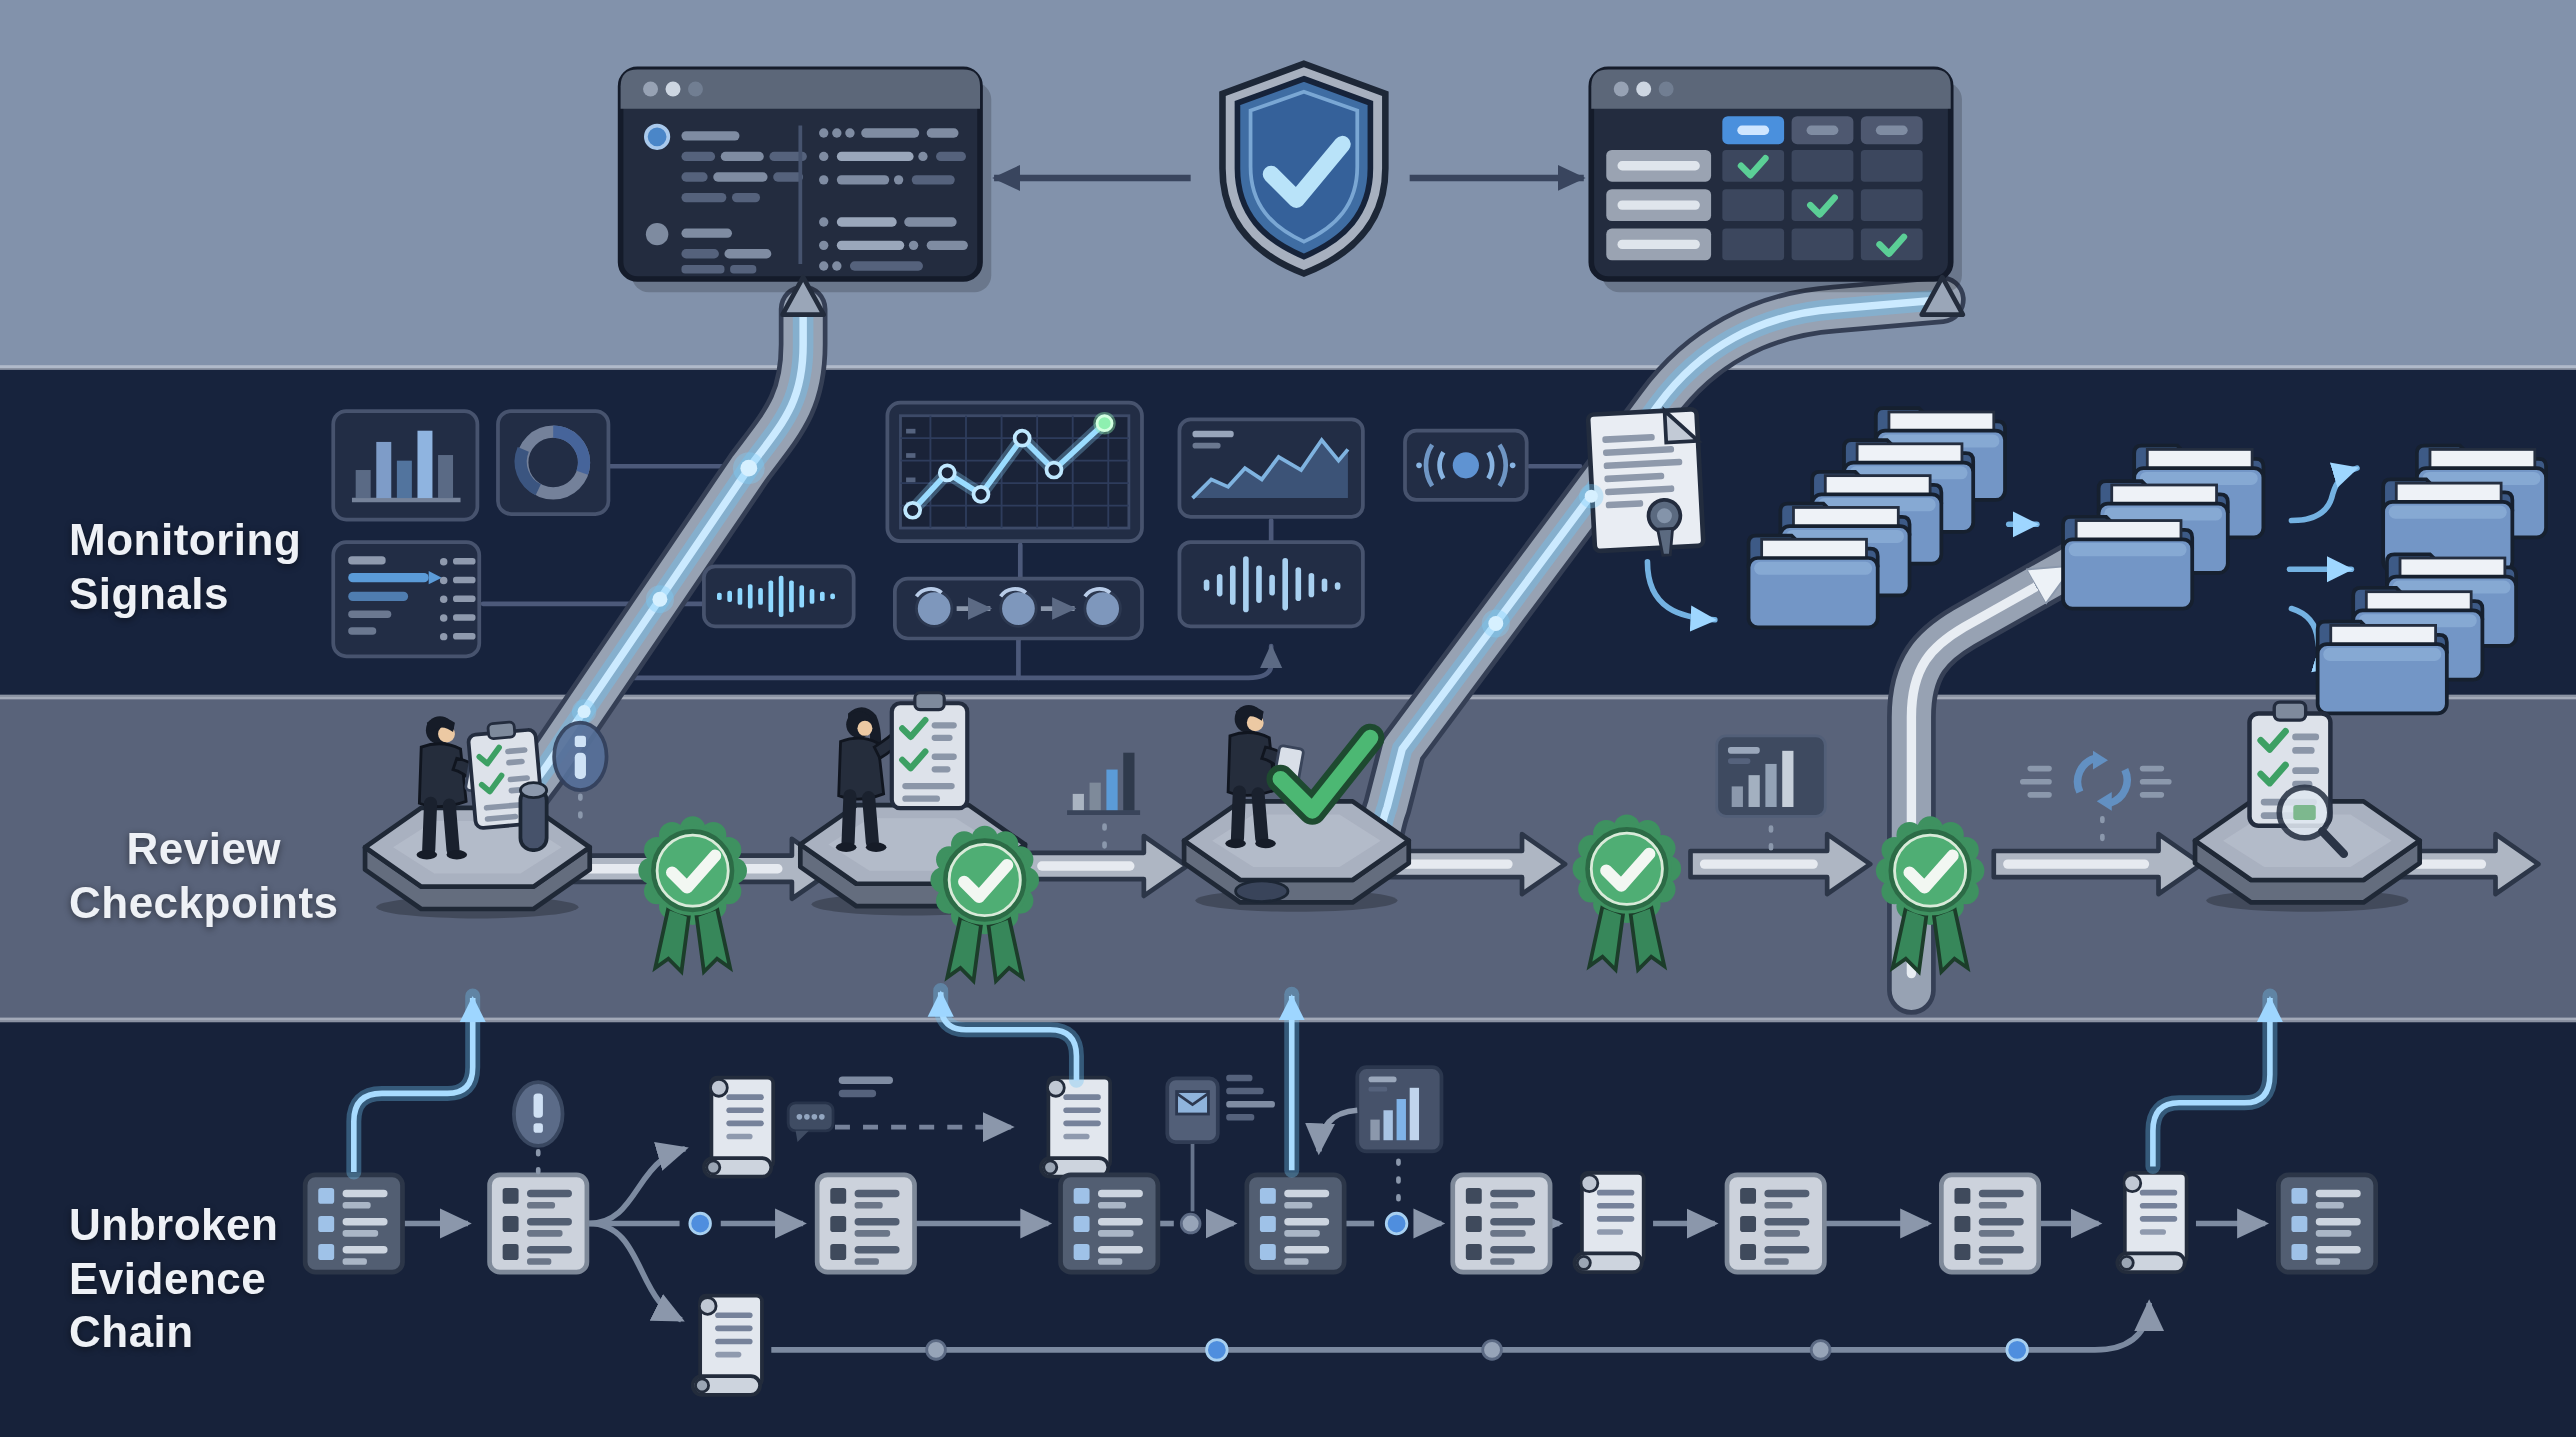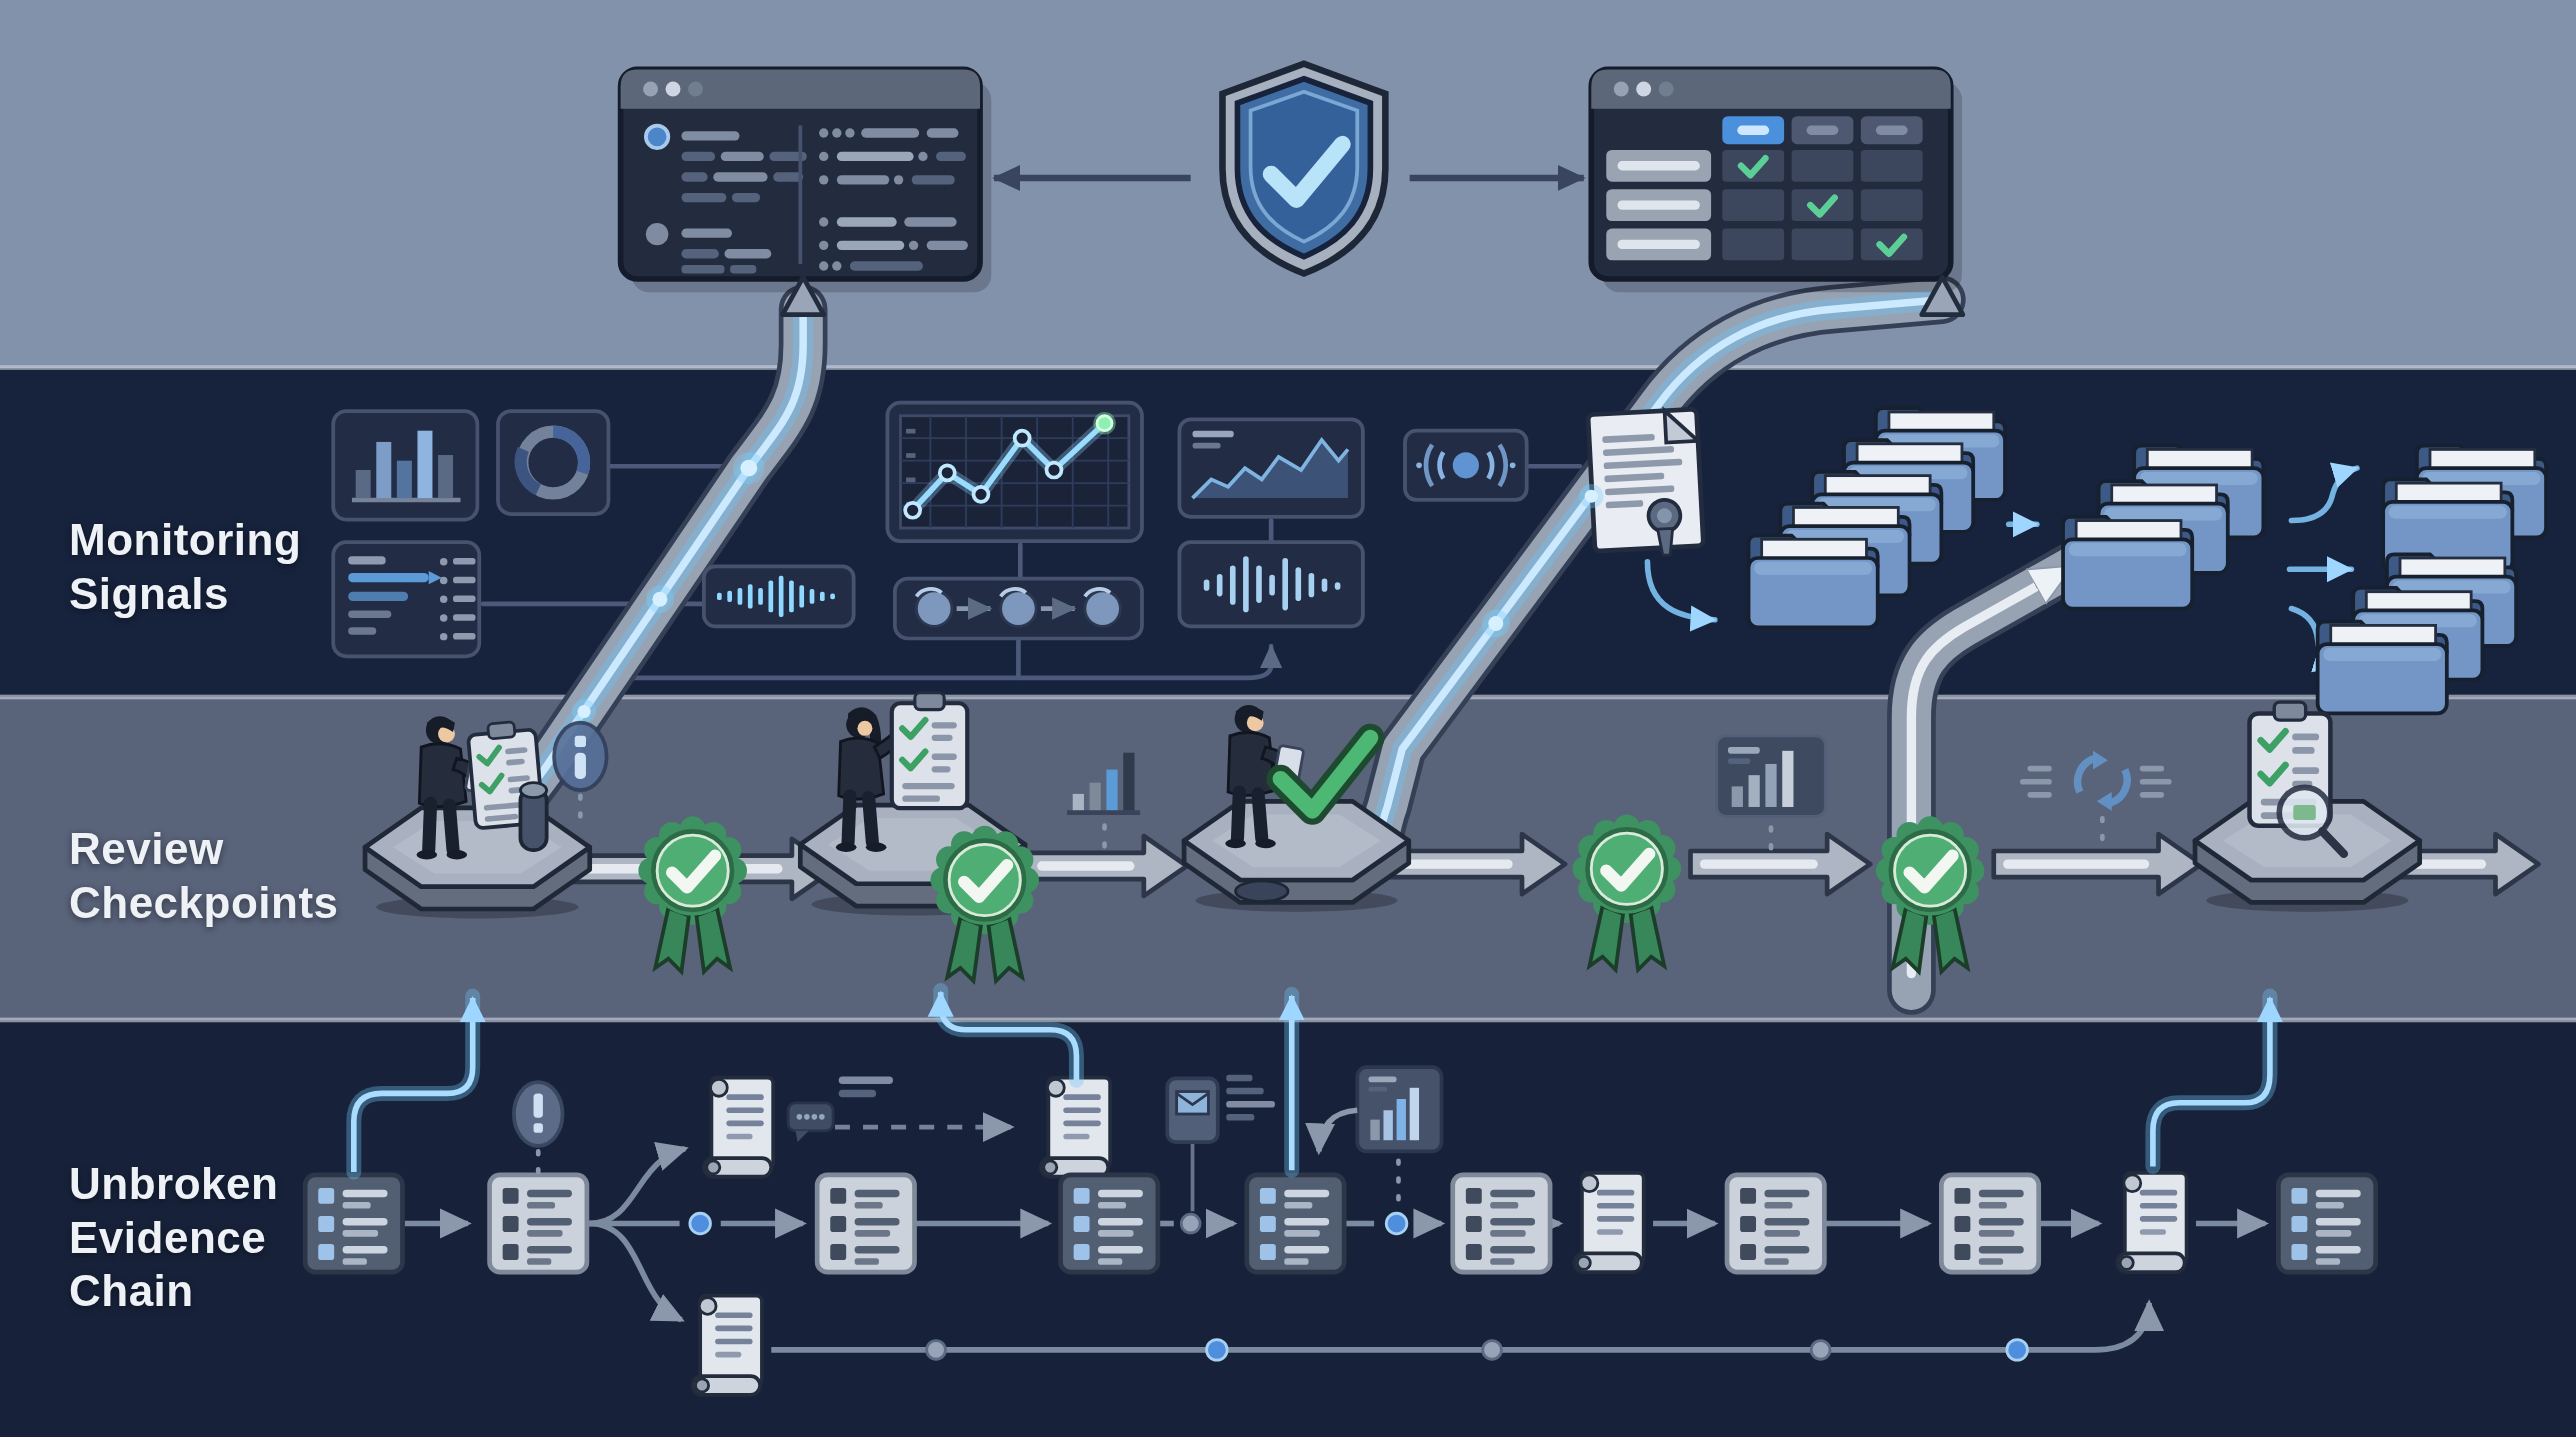--- a/index.html
+++ b/index.html
@@ -7,22 +7,22 @@
        font-family:"Liberation Sans", sans-serif;}
   .band{position:absolute;left:0;width:2576px;}
   #band-top{top:0;height:368px;background:#8292ab;}
   #band-monitoring{top:368px;height:329px;background:#17233d;}
   #band-review{top:697px;height:323px;background:#59637a;}
   #band-evidence{top:1020px;height:417px;background:#17223a;}
   .band-label{position:absolute;left:69px;color:#eef1f6;font-weight:700;
       font-size:44px;line-height:1.22;white-space:pre-line;letter-spacing:0.5px;
       text-shadow:0 1.9px 7.5px rgba(0,0,0,.45);}
   #label-monitoring{top:479px;margin-top:34px;}
-  #label-review{top:822px;}
-  #label-evidence{top:1157px;}
+  #label-review{top:822px;text-align:center;}
+  #label-evidence{top:1198px;}
   svg{position:absolute;top:0;left:0;}
 
   
   .sepline{fill:#c9d0da;opacity:.65}
   .win{fill:#232c3f;stroke:#141b2a;stroke-width:6}
   .winshadow{fill:#000;opacity:.18}
   .winbar{fill:#5c6779}
   .dot1{fill:#97a2b4}.dot2{fill:#cdd6e2}.dot3{fill:#717e92}
   .pl{fill:#7f8ca2}.pl2{fill:#55627c}.pld{fill:#9aa7bb}.pillW{fill:#dfe5ec}
   .sep{stroke:#46536e;stroke-width:4}

